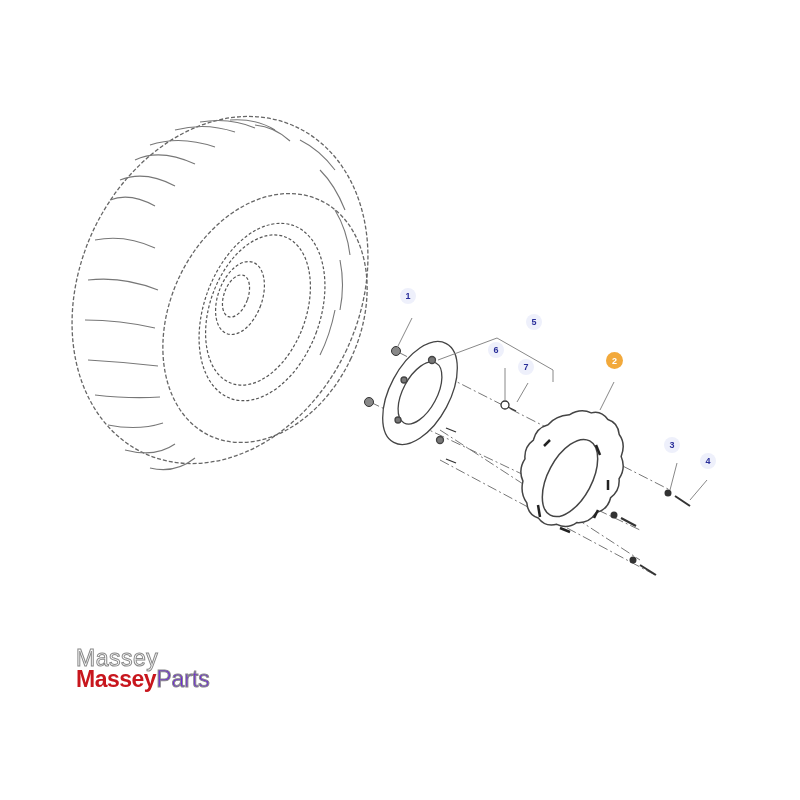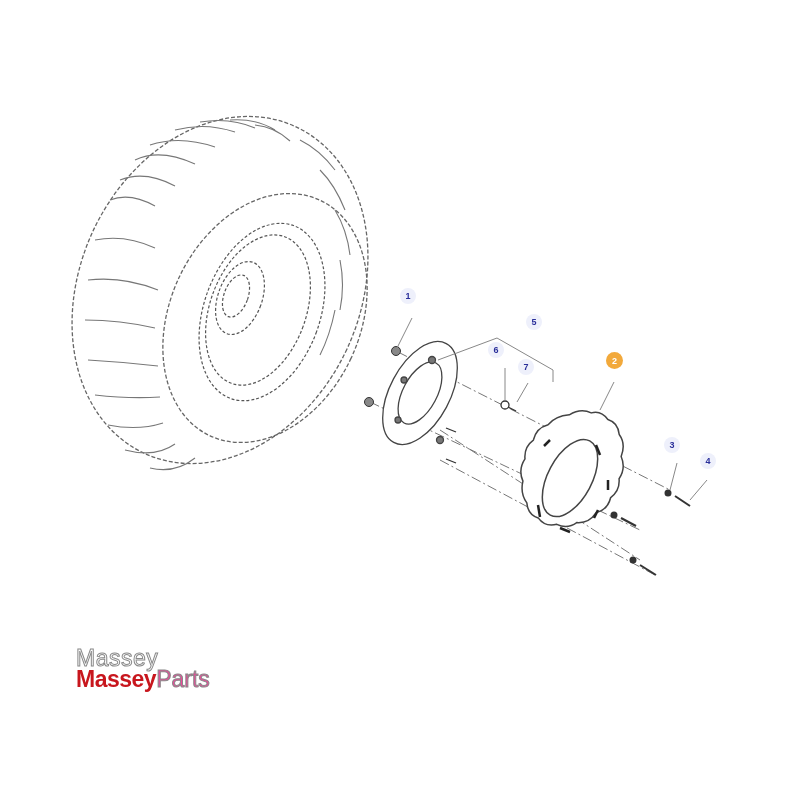--- a/index.html
+++ b/index.html
@@ -4,21 +4,21 @@
 <style>
   html, body { margin:0; padding:0; background:#ffffff; }
   body { width:800px; height:800px; position:relative; overflow:hidden; font-family:"Liberation Sans", sans-serif; }
   #diagram { position:absolute; left:0; top:0; width:800px; height:800px; }
   .callout { position:absolute; width:16px; height:16px; border-radius:50%; background:#eef0fb; color:#2a2f9a; font-size:9px; font-weight:bold; display:flex; align-items:center; justify-content:center; cursor:pointer; }
   .callout.active { background:#f2a93b; color:#ffffff; width:17px; height:17px; }
   .logo { position:absolute; left:76px; top:647px; line-height:1; }
   .logo .l1 { font-family:"Liberation Sans", sans-serif; font-size:23px; color:#ffffff; -webkit-text-stroke:1px #8a8a8a; letter-spacing:0.5px; display:block; }
   .logo .l2 { display:block; margin-top:-2px; }
   .logo .tractor { font-family:"Liberation Sans", sans-serif; font-weight:bold; font-size:23px; color:#c8161d; letter-spacing:-0.5px; }
-  .logo .parts { font-family:"Liberation Sans", sans-serif; font-size:23px; color:#ec4899; -webkit-text-stroke:1px #8a8a8a; }
+  .logo .parts { font-family:"Liberation Sans", sans-serif; font-size:23px; color:#6d28d9; -webkit-text-stroke:1px #8a8a8a; }
 </style>
 </head>
 <body>
 
 <svg id="diagram" viewBox="0 0 800 800" xmlns="http://www.w3.org/2000/svg">
 
   <g fill="none" stroke="#666" stroke-width="1.3" stroke-dasharray="4 2">
     <ellipse cx="220" cy="290" rx="140" ry="180" transform="rotate(25 220 290)"></ellipse>
     <ellipse cx="265" cy="318" rx="95" ry="130" transform="rotate(25 265 318)"></ellipse>
 

